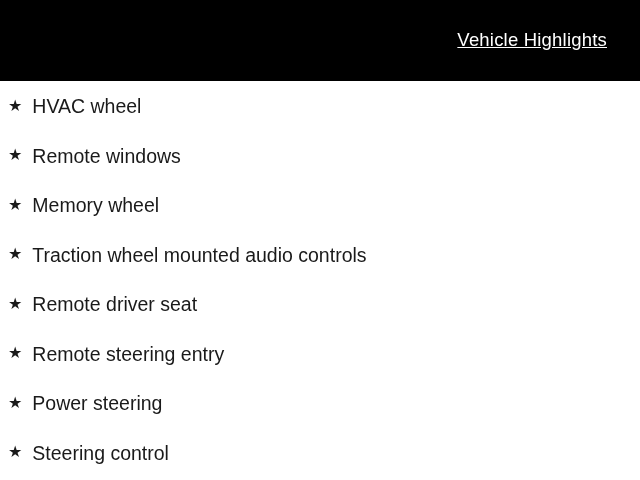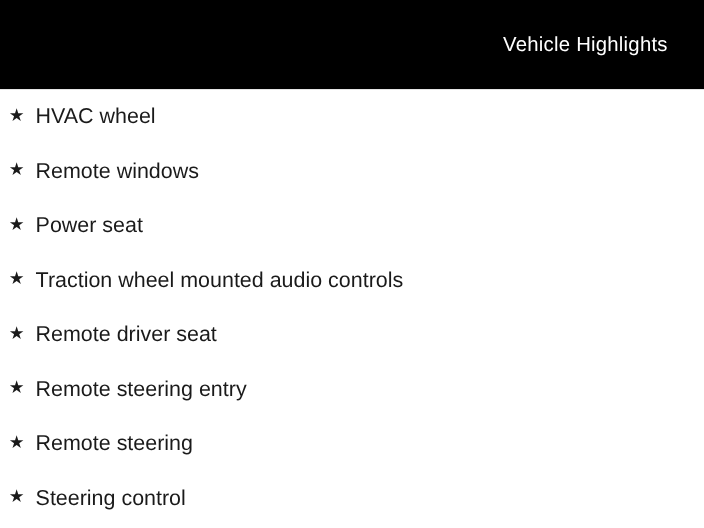--- a/index.html
+++ b/index.html
@@ -27,20 +27,21 @@
     justify-content: flex-end;
     padding-right: 33px;
   }
   .header-title {
     margin: 0;
     color: var(--header-text, #ffffff);
     font-size: 18.5px;
     font-weight: 400;
     letter-spacing: 0.2px;
     line-height: 1;
+    text-decoration: underline;
   }
   .content {
     flex: 1 1 auto;
     padding-top: 1px;
   }
   .list {
     list-style: none;
     margin: 0;
     padding: 0 0 0 8px;
   }
@@ -81,41 +82,41 @@
         <span class="label">HVAC wheel</span>
       </li>
 
       <li class="item">
         <span class="star">★</span>
         <span class="label">Remote windows</span>
       </li>
 
       <li class="item">
         <span class="star">★</span>
-        <span class="label">Power seat</span>
+        <span class="label">Memory wheel</span>
       </li>
 
       <li class="item">
         <span class="star">★</span>
         <span class="label">Traction wheel mounted audio controls</span>
       </li>
 
       <li class="item">
         <span class="star">★</span>
         <span class="label">Remote driver seat</span>
       </li>
 
       <li class="item">
         <span class="star">★</span>
         <span class="label">Remote steering entry</span>
       </li>
 
       <li class="item">
         <span class="star">★</span>
-        <span class="label">Remote steering</span>
+        <span class="label">Power steering</span>
       </li>
 
       <li class="item">
         <span class="star">★</span>
         <span class="label">Steering control</span>
       </li>
 
     </ul>
   </main>
 

